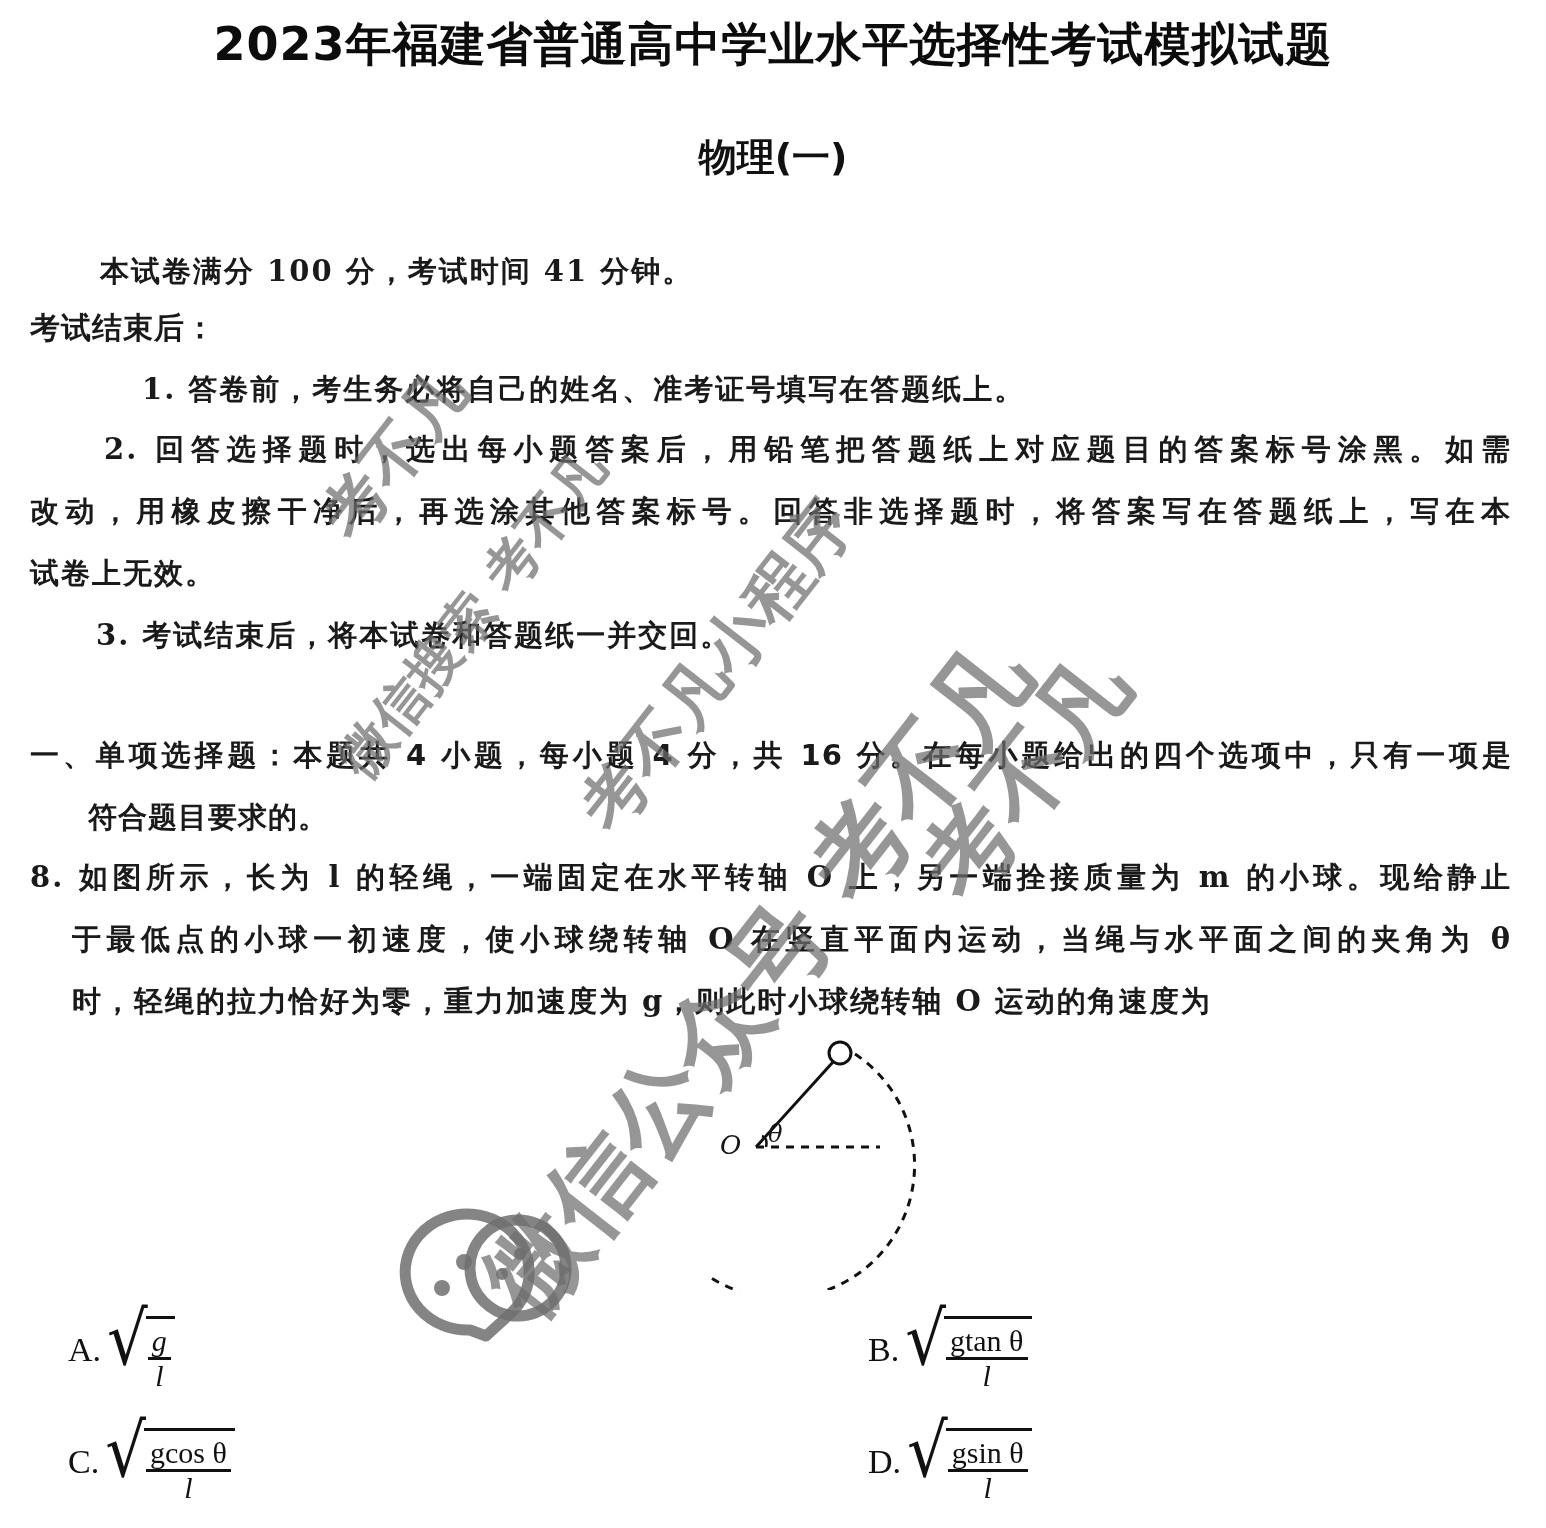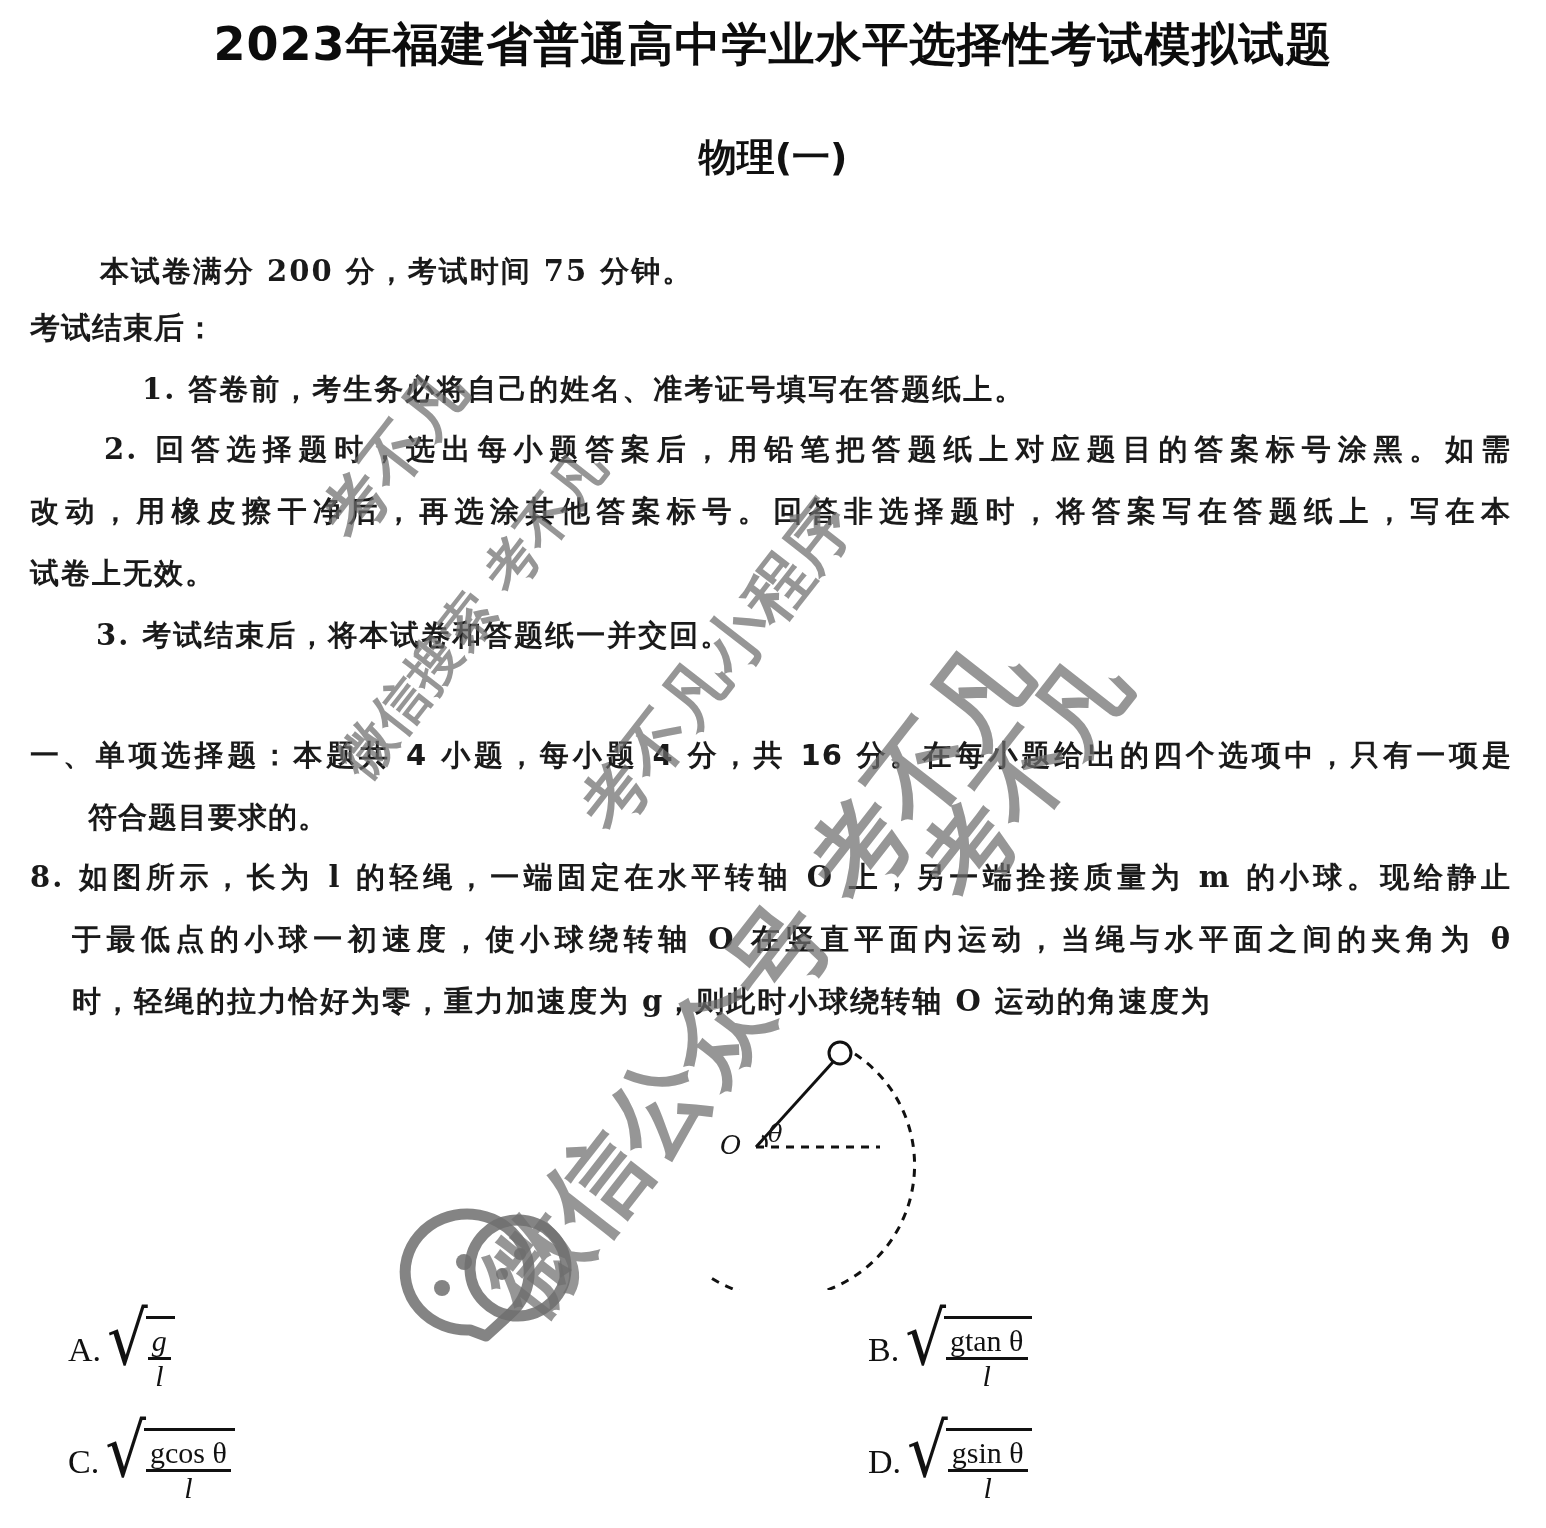--- a/index.html
+++ b/index.html
@@ -96,21 +96,21 @@
       transform-origin: left bottom;
       pointer-events: none;
     }
   </style>
 </head>
 <body>
 
 <div class="abs title">2023年福建省普通高中学业水平选择性考试模拟试题</div>
 <div class="abs subtitle">物理(一)</div>
 
-<div class="abs line" style="left:100px; top:252px;">本试卷满分 200 分，考试时间 75 分钟。</div>
+<div class="abs line" style="left:100px; top:252px;">本试卷满分 100 分，考试时间 41 分钟。</div>
 <div class="abs line bold" style="left:30px; top:308px; font-size:30px;">考试结束后：</div>
 
 <div class="abs line" style="left:104px; top:370px;margin-left:38px;">1. 答卷前，考生务必将自己的姓名、准考证号填写在答题纸上。</div>
 <div class="abs line just" style="left:104px; top:430px; width:1408px;">2. 回答选择题时，选出每小题答案后，用铅笔把答题纸上对应题目的答案标号涂黑。如需</div>
 <div class="abs line just" style="left:30px; top:492px; width:1482px;">改动，用橡皮擦干净后，再选涂其他答案标号。回答非选择题时，将答案写在答题纸上，写在本</div>
 <div class="abs line" style="left:30px; top:554px;">试卷上无效。</div>
 <div class="abs line" style="left:96px; top:616px;">3. 考试结束后，将本试卷和答题纸一并交回。</div>
 
 <div class="abs line bold just" style="left:30px; top:736px; width:1482px;">一、单项选择题：本题共 4 小题，每小题 4 分，共 16 分。在每小题给出的四个选项中，只有一项是</div>
 <div class="abs line bold" style="left:88px; top:798px;">符合题目要求的。</div>

